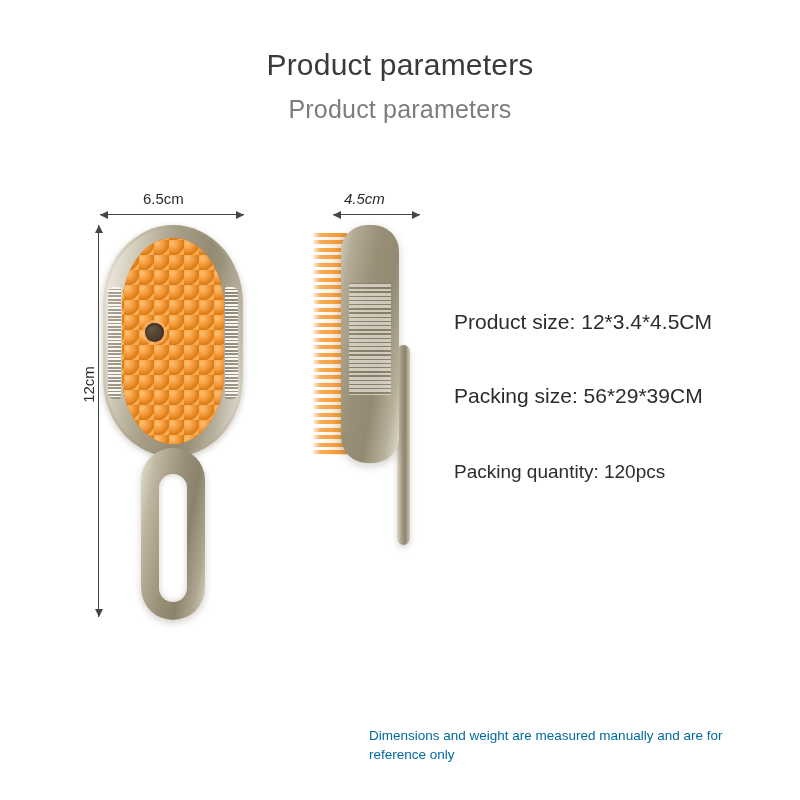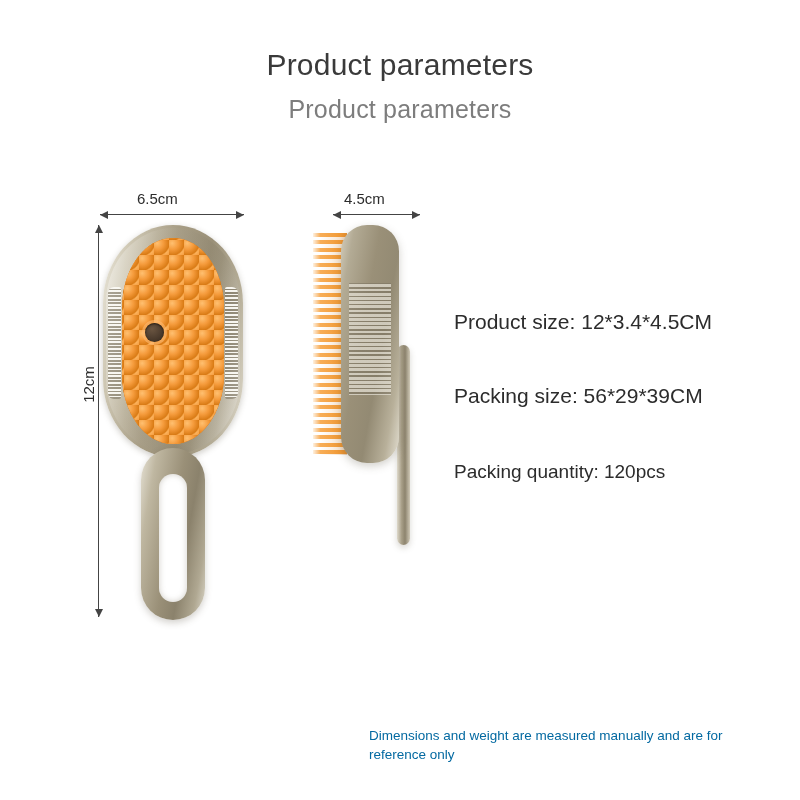--- a/index.html
+++ b/index.html
@@ -46,22 +46,22 @@
     white-space: nowrap;
   }
 
   
   .dim-label {
     position: absolute;
     font-size: 15px;
     color: #2c2c2c;
     white-space: nowrap;
   }
-  .dim-label-width  { top: 190px; left: 137px; }
-  .dim-label-depth  { top: 190px; left: 344px; }
+  .dim-label-width  { top: 190px; left: 143px; }
+  .dim-label-depth  { top: 190px; left: 344px; font-style: italic; }
   .dim-label-height {
     top: 376px;
     left: 70px;
     transform: rotate(-90deg);
     transform-origin: center center;
   }
 
   .arrow-h {
     position: absolute;
     height: 1px;

